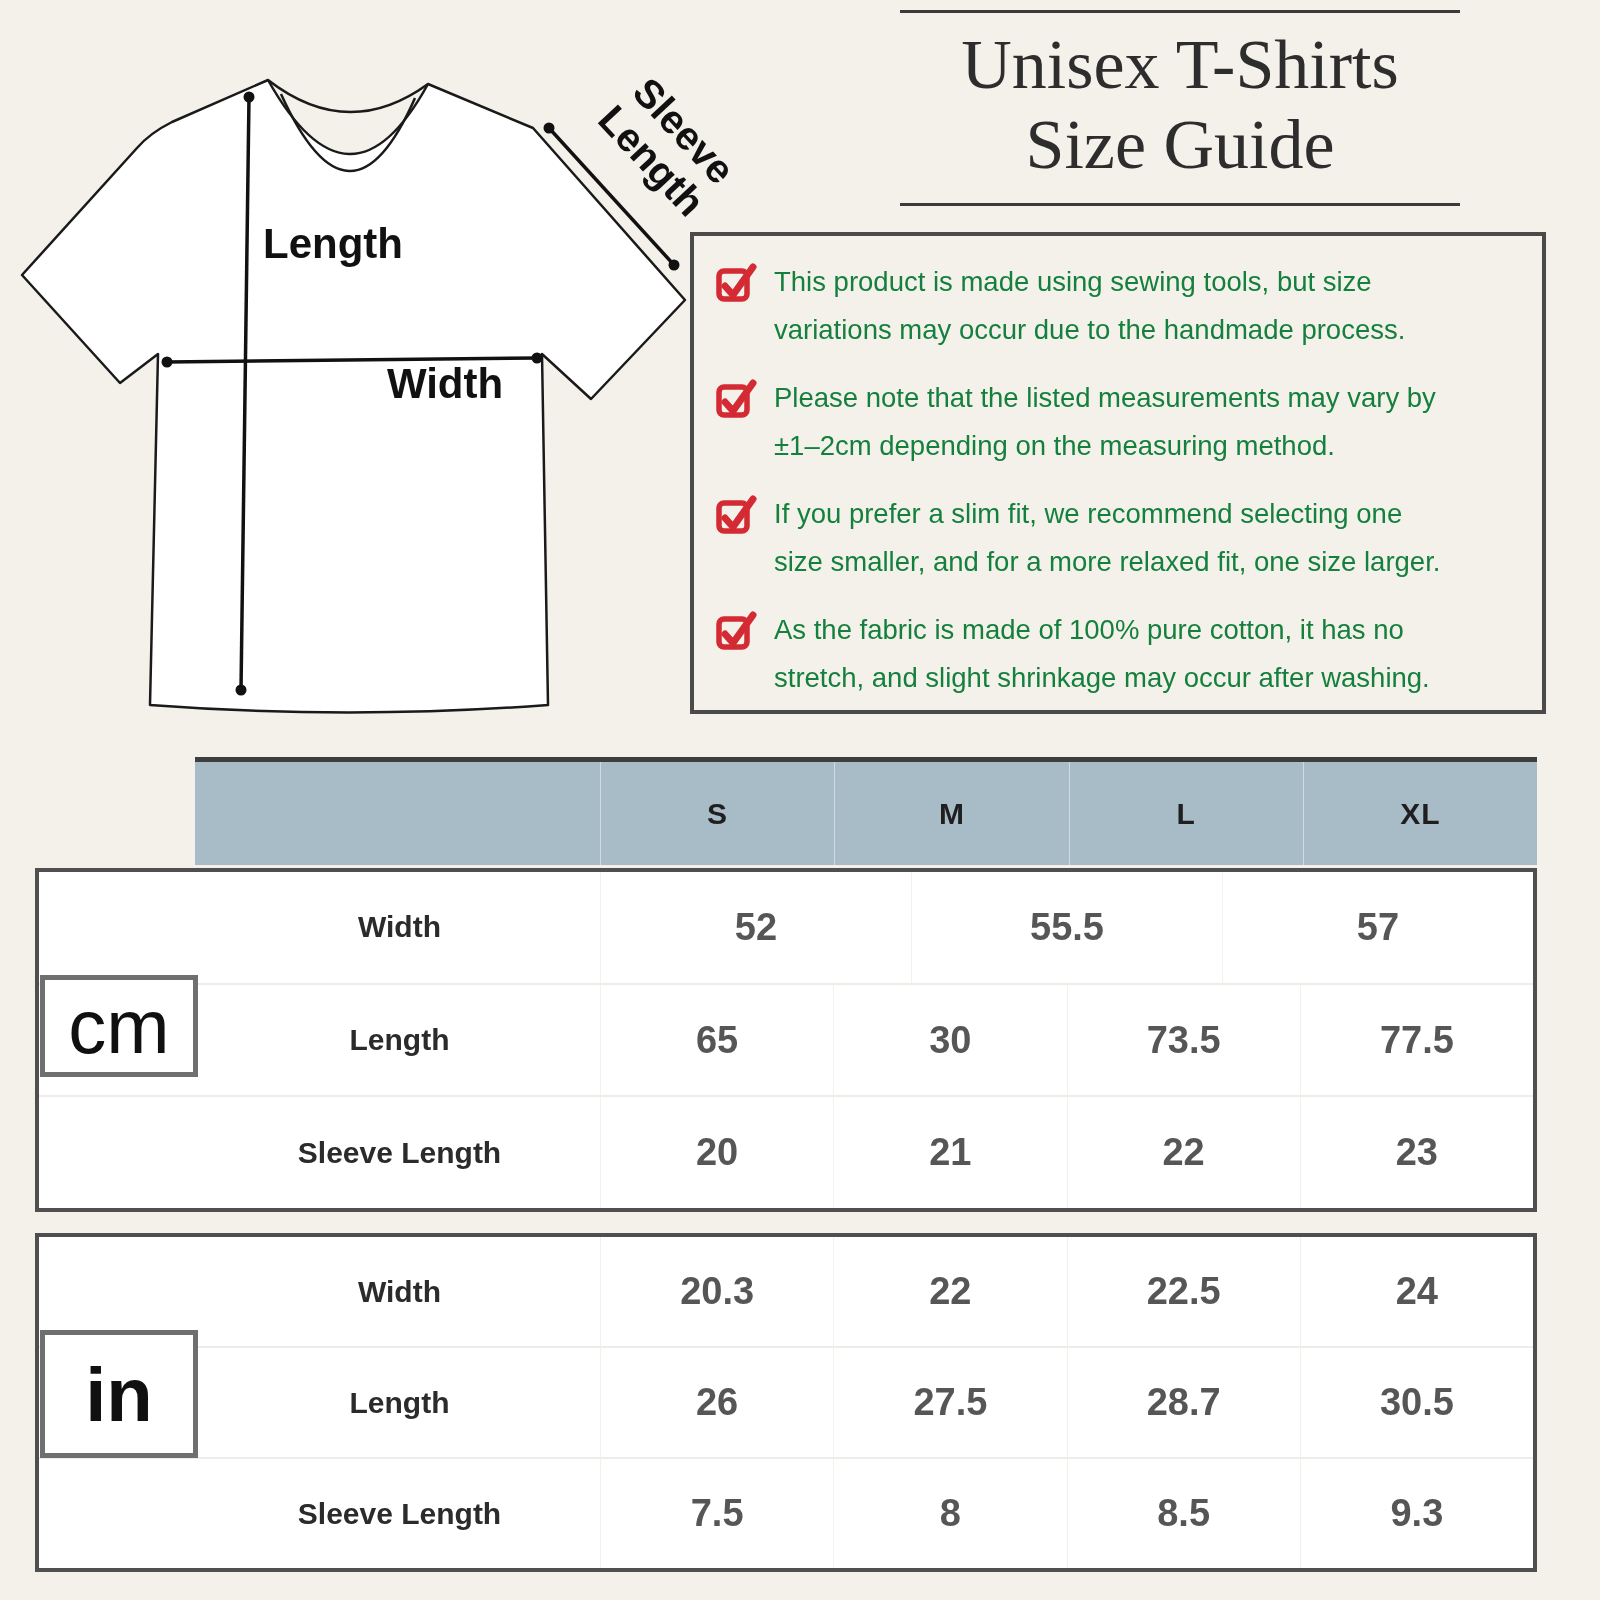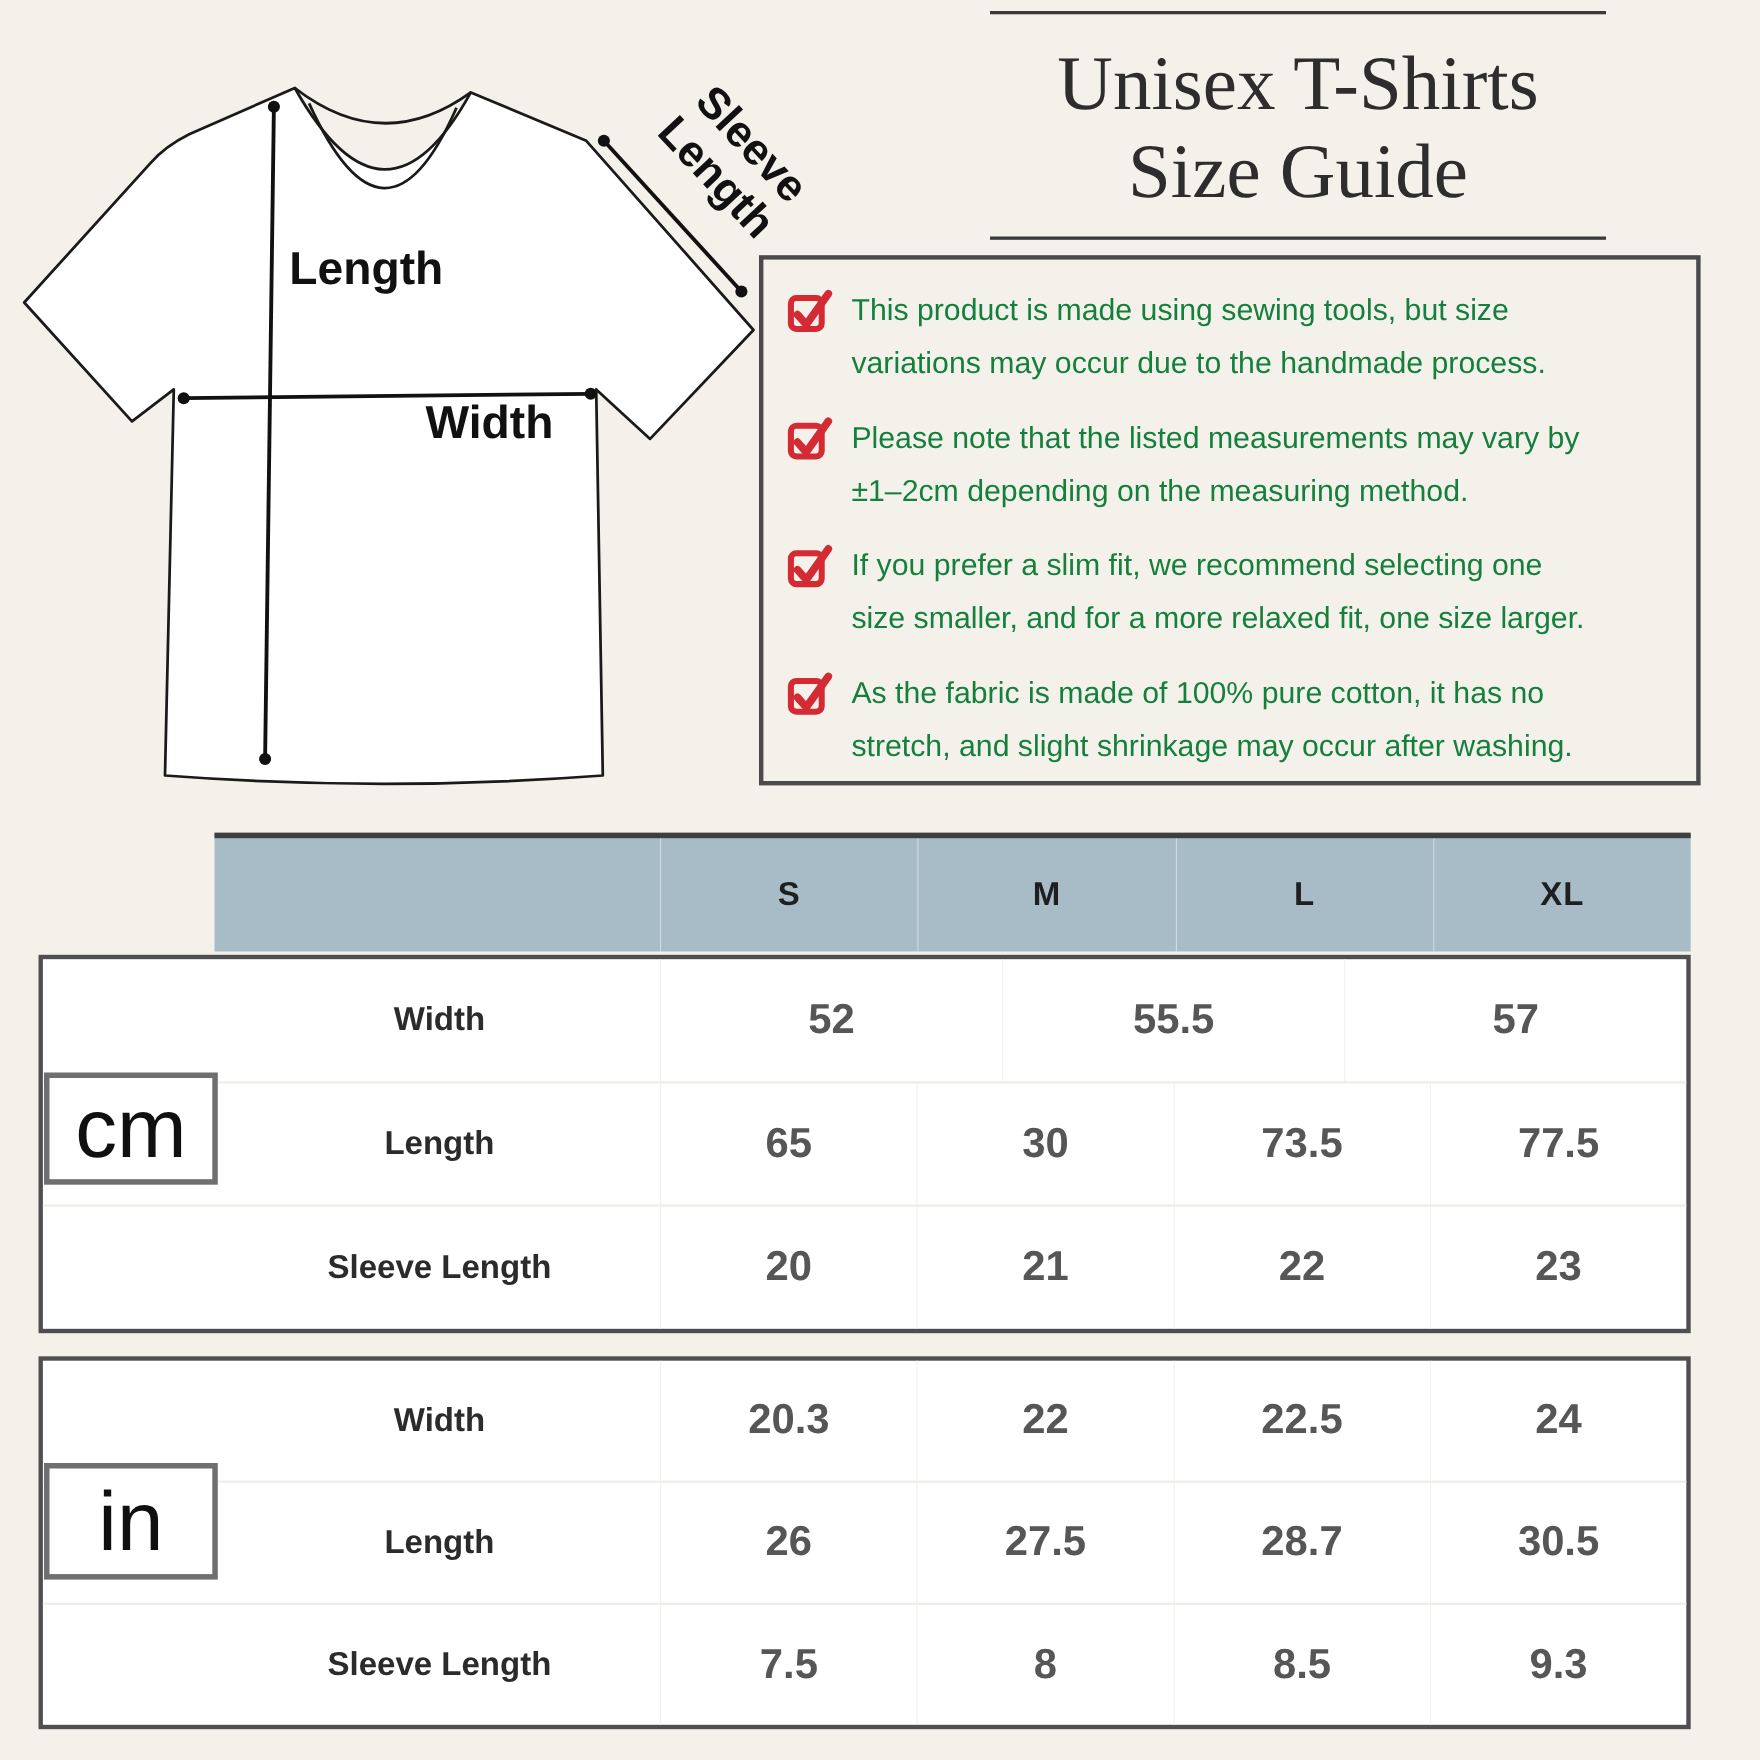--- a/index.html
+++ b/index.html
@@ -8,21 +8,21 @@
     font-family:"Liberation Sans","DejaVu Sans",sans-serif; overflow:hidden;
   }
 
   
   .tshirt { position:absolute; left:0; top:30px; width:720px; height:730px; overflow:visible; }
 
   
   .title-block {
     position:absolute; left:900px; top:10px; width:560px; text-align:center;
     border-top:3px solid #3a3a3a; border-bottom:3px solid #3a3a3a;
-    padding:24px 0 18px;
+    padding:12px 0 18px;
     font-family:"Liberation Serif","DejaVu Serif",serif;
     font-size:70px; line-height:1.14; color:#2d2d2d;
   }
 
   
   .notes-box {
     position:absolute; left:690px; top:232px; width:856px; height:482px;
     box-sizing:border-box; border:4px solid #4a4a4a;
     padding:22px 10px 0 18px; display:flex; flex-direction:column; gap:20px;
   }
@@ -65,21 +65,21 @@
   }
 
   
   .unit-box {
     position:absolute; left:40px; width:158px; box-sizing:border-box;
     background:#ffffff; border:5px solid #6f6f6f;
     display:flex; align-items:center; justify-content:center;
     font-size:76px; color:#101010;
   }
   .cm-box { top:975px; height:102px; }
-  .in-box { top:1330px; height:106px; }
+  .in-box { top:1330px; height:128px;font-weight:bold; }
 </style>
 </head>
 <body>
 
 <div class="canvas">
 
   <svg class="tshirt" viewBox="0 0 720 730" xmlns="http://www.w3.org/2000/svg">
     <path d="M 268,50 L 172,92 Q 150,103 137,118 L 22,245 L 120,353 L 158,324
              L 150,675 Q 349,690 548,675 L 542,324 L 591,369 L 685,270
              L 533,98 L 428,54 Q 350,196 268,50 Z" fill="#ffffff" stroke="#1a1a1a" stroke-width="2.5" stroke-linejoin="round"></path>

